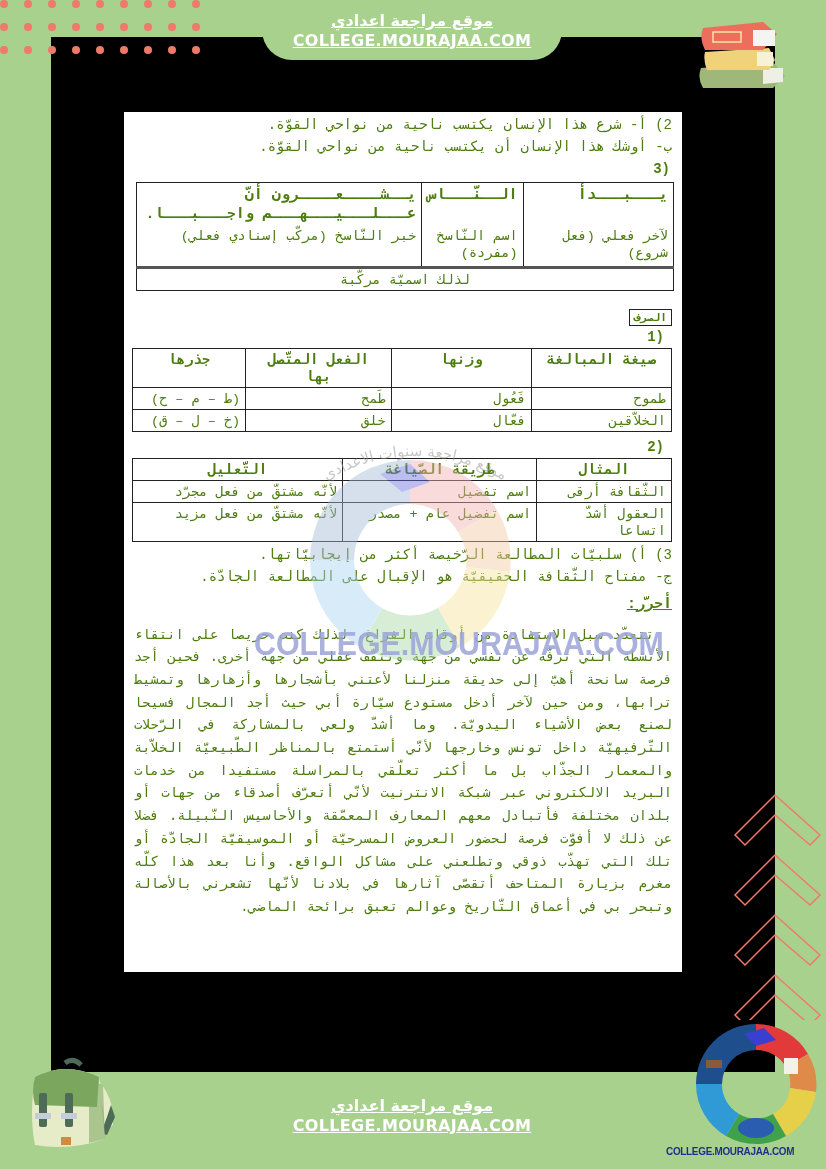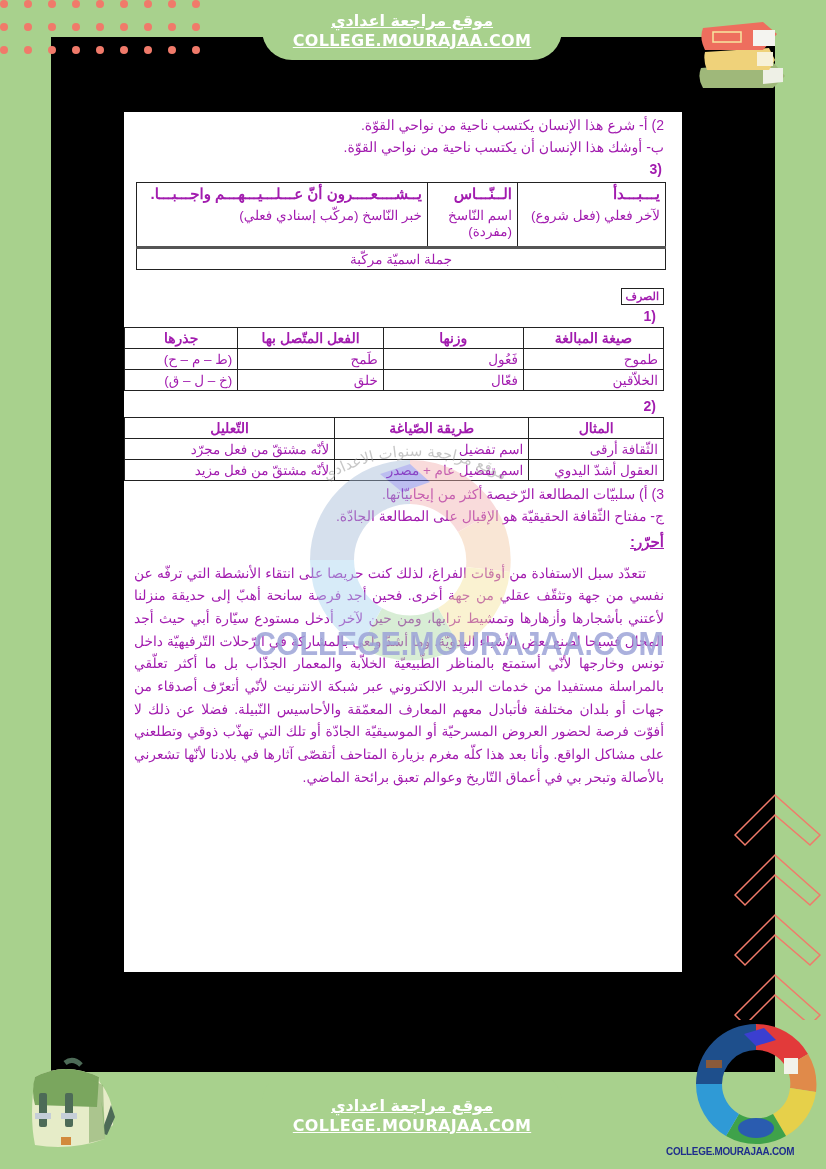--- a/index.html
+++ b/index.html
@@ -27,21 +27,21 @@
   .books { position: absolute; left: 693px; top: 12px; width: 100px; height: 80px; }
   .backpack { position: absolute; left: 15px; top: 1055px; width: 100px; height: 100px; }
   .ring-logo { position: absolute; left: 694px; top: 1022px; width: 124px; height: 124px; }
   .logo-caption { position: absolute; left: 666px; top: 1145px; width: 160px; font-size: 11px; font-weight: bold;
                   color: #1f2d8c; font-family: "Liberation Sans", sans-serif; letter-spacing: -0.3px; transform: scaleX(0.9); transform-origin: left; }
 
   .chevrons { position: absolute; left: 730px; top: 790px; width: 100px; height: 230px; }
 
   
   .page { position: absolute; left: 124px; top: 112px; width: 558px; height: 860px; background: #fff;
-          direction: rtl; color: #a21caf; font-family: Liberation Sans, sans-serif; font-size: 14px; padding: 0 18px 0 10px; }
+          direction: rtl; color: #4d7c0f; font-family: Liberation Mono, monospace; font-size: 14px; padding: 0 10px 0 10px; }
   .line { line-height: 22px; font-size: 14px; }
   .num { font-weight: bold; }
 
   table.grid { border-collapse: collapse; width: 100%; direction: rtl; }
   table.grid td, table.grid th { border: 1px solid #222; padding: 2px 5px; font-size: 13.5px; vertical-align: top; }
   table.grid th { font-weight: bold; font-size: 14px; }
 
   .analysis { margin: 2px 0 0 0; width: 540px; margin-right: -2px; }
   .analysis td.word { font-weight: bold; font-size: 15px; letter-spacing: 2px; border-bottom: none; }
   .analysis td.desc { border-top: none; }
@@ -166,21 +166,21 @@
       <td class="word" style="width:28%">يـــبـــدأ</td>
       <td class="word" style="width:17%">الــنّـــاس</td>
       <td class="word">يــشــــعــــرون أنّ عـــلـــيـــهـــم واجـــبـــا.</td>
     </tr>
     <tr>
       <td class="desc" style="height:42px">لآخر فعلي (فعل شروع)</td>
       <td class="desc">اسم النّاسخ (مفردة)</td>
       <td class="desc">خبر النّاسخ (مركّب إسنادي فعلي)</td>
     </tr>
     <tr>
-      <td class="total" colspan="3">جملة اسميّة مركّبة</td>
+      <td class="total" colspan="3">لذلك اسميّة مركّبة</td>
     </tr>
   </tbody>
     </table>
 
   <div class="section-box">الصرف</div>
   <div class="line num" style="margin-right:8px">(1</div>
 
   <table class="grid" style="width:540px">
     <tbody>
         <tr>
@@ -212,21 +212,21 @@
       <th style="width:25%">المثال</th>
       <th style="width:36%">طريقة الصّياغة</th>
       <th>التّعليل</th>
     </tr>
     <tr>
       <td>الثّقافة أرقى</td>
       <td>اسم تفضيل</td>
       <td>لأنّه مشتقّ من فعل مجرّد</td>
     </tr>
     <tr>
-      <td>العقول أشدّ اليدوي</td>
+      <td>العقول أشدّ اتساعا</td>
       <td>اسم تفضيل عام + مصدر</td>
       <td>لأنّه مشتقّ من فعل مزيد</td>
     </tr>
   </tbody>
     </table>
 
   <div class="line" style="margin-top:2px">3) أ) سلبيّات المطالعة الرّخيصة أكثر من إيجابيّاتها.</div>
   <div class="line">ج- مفتاح الثّقافة الحقيقيّة هو الإقبال على المطالعة الجادّة.</div>
 
   <div class="heading-u" style="margin-top:6px">أحرّر:</div>

